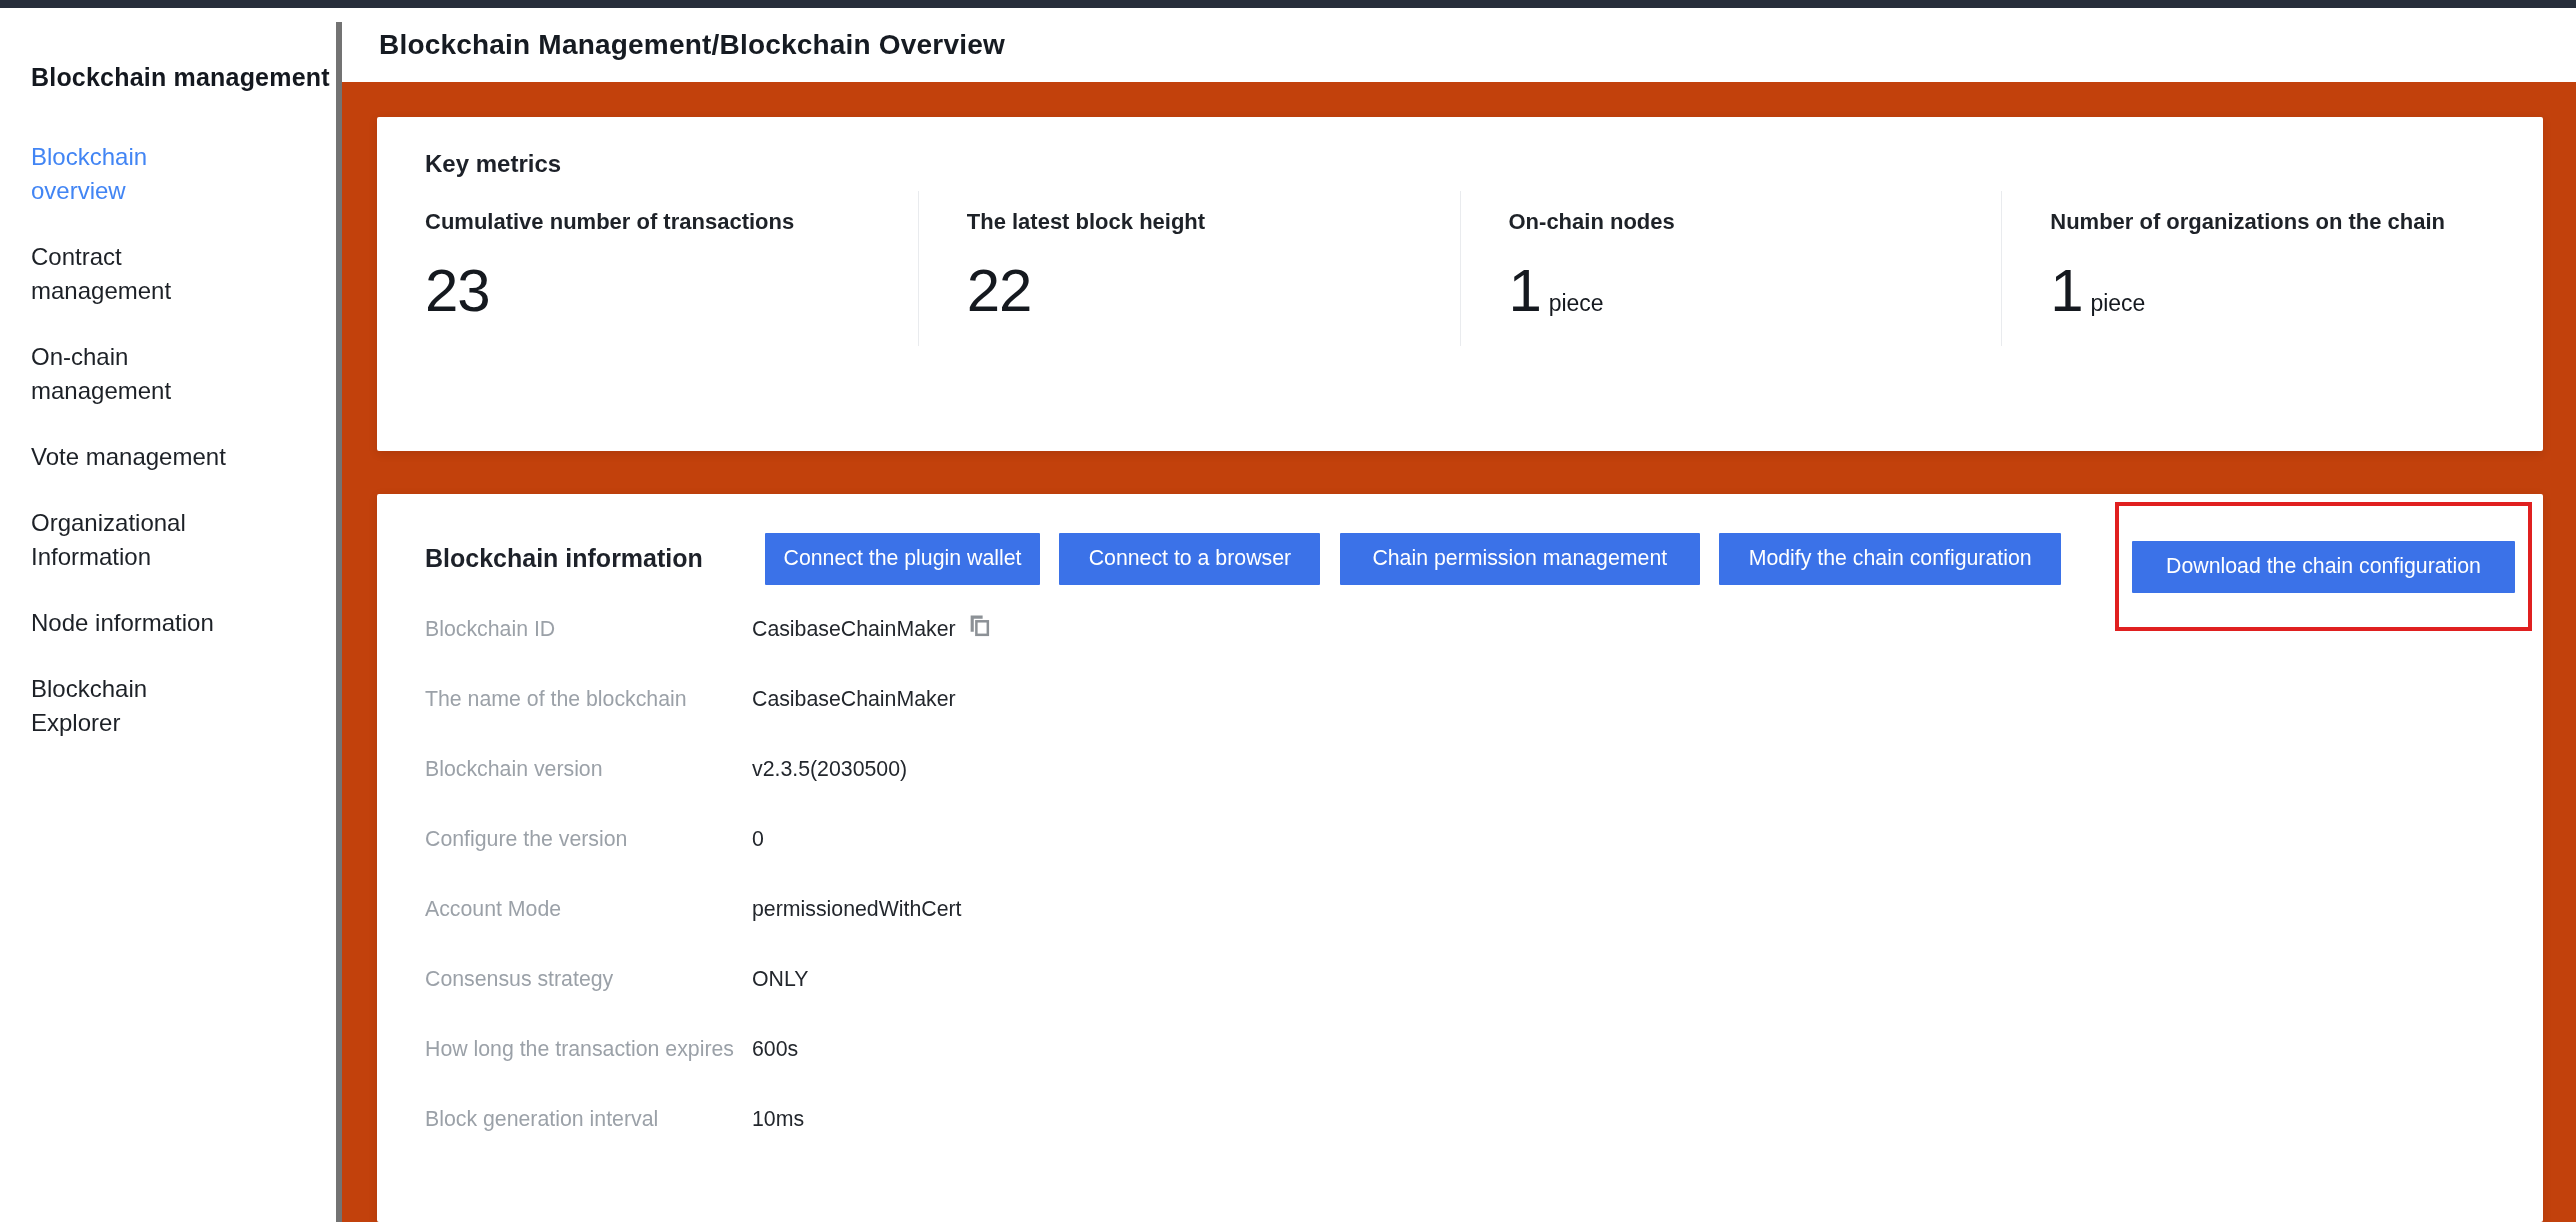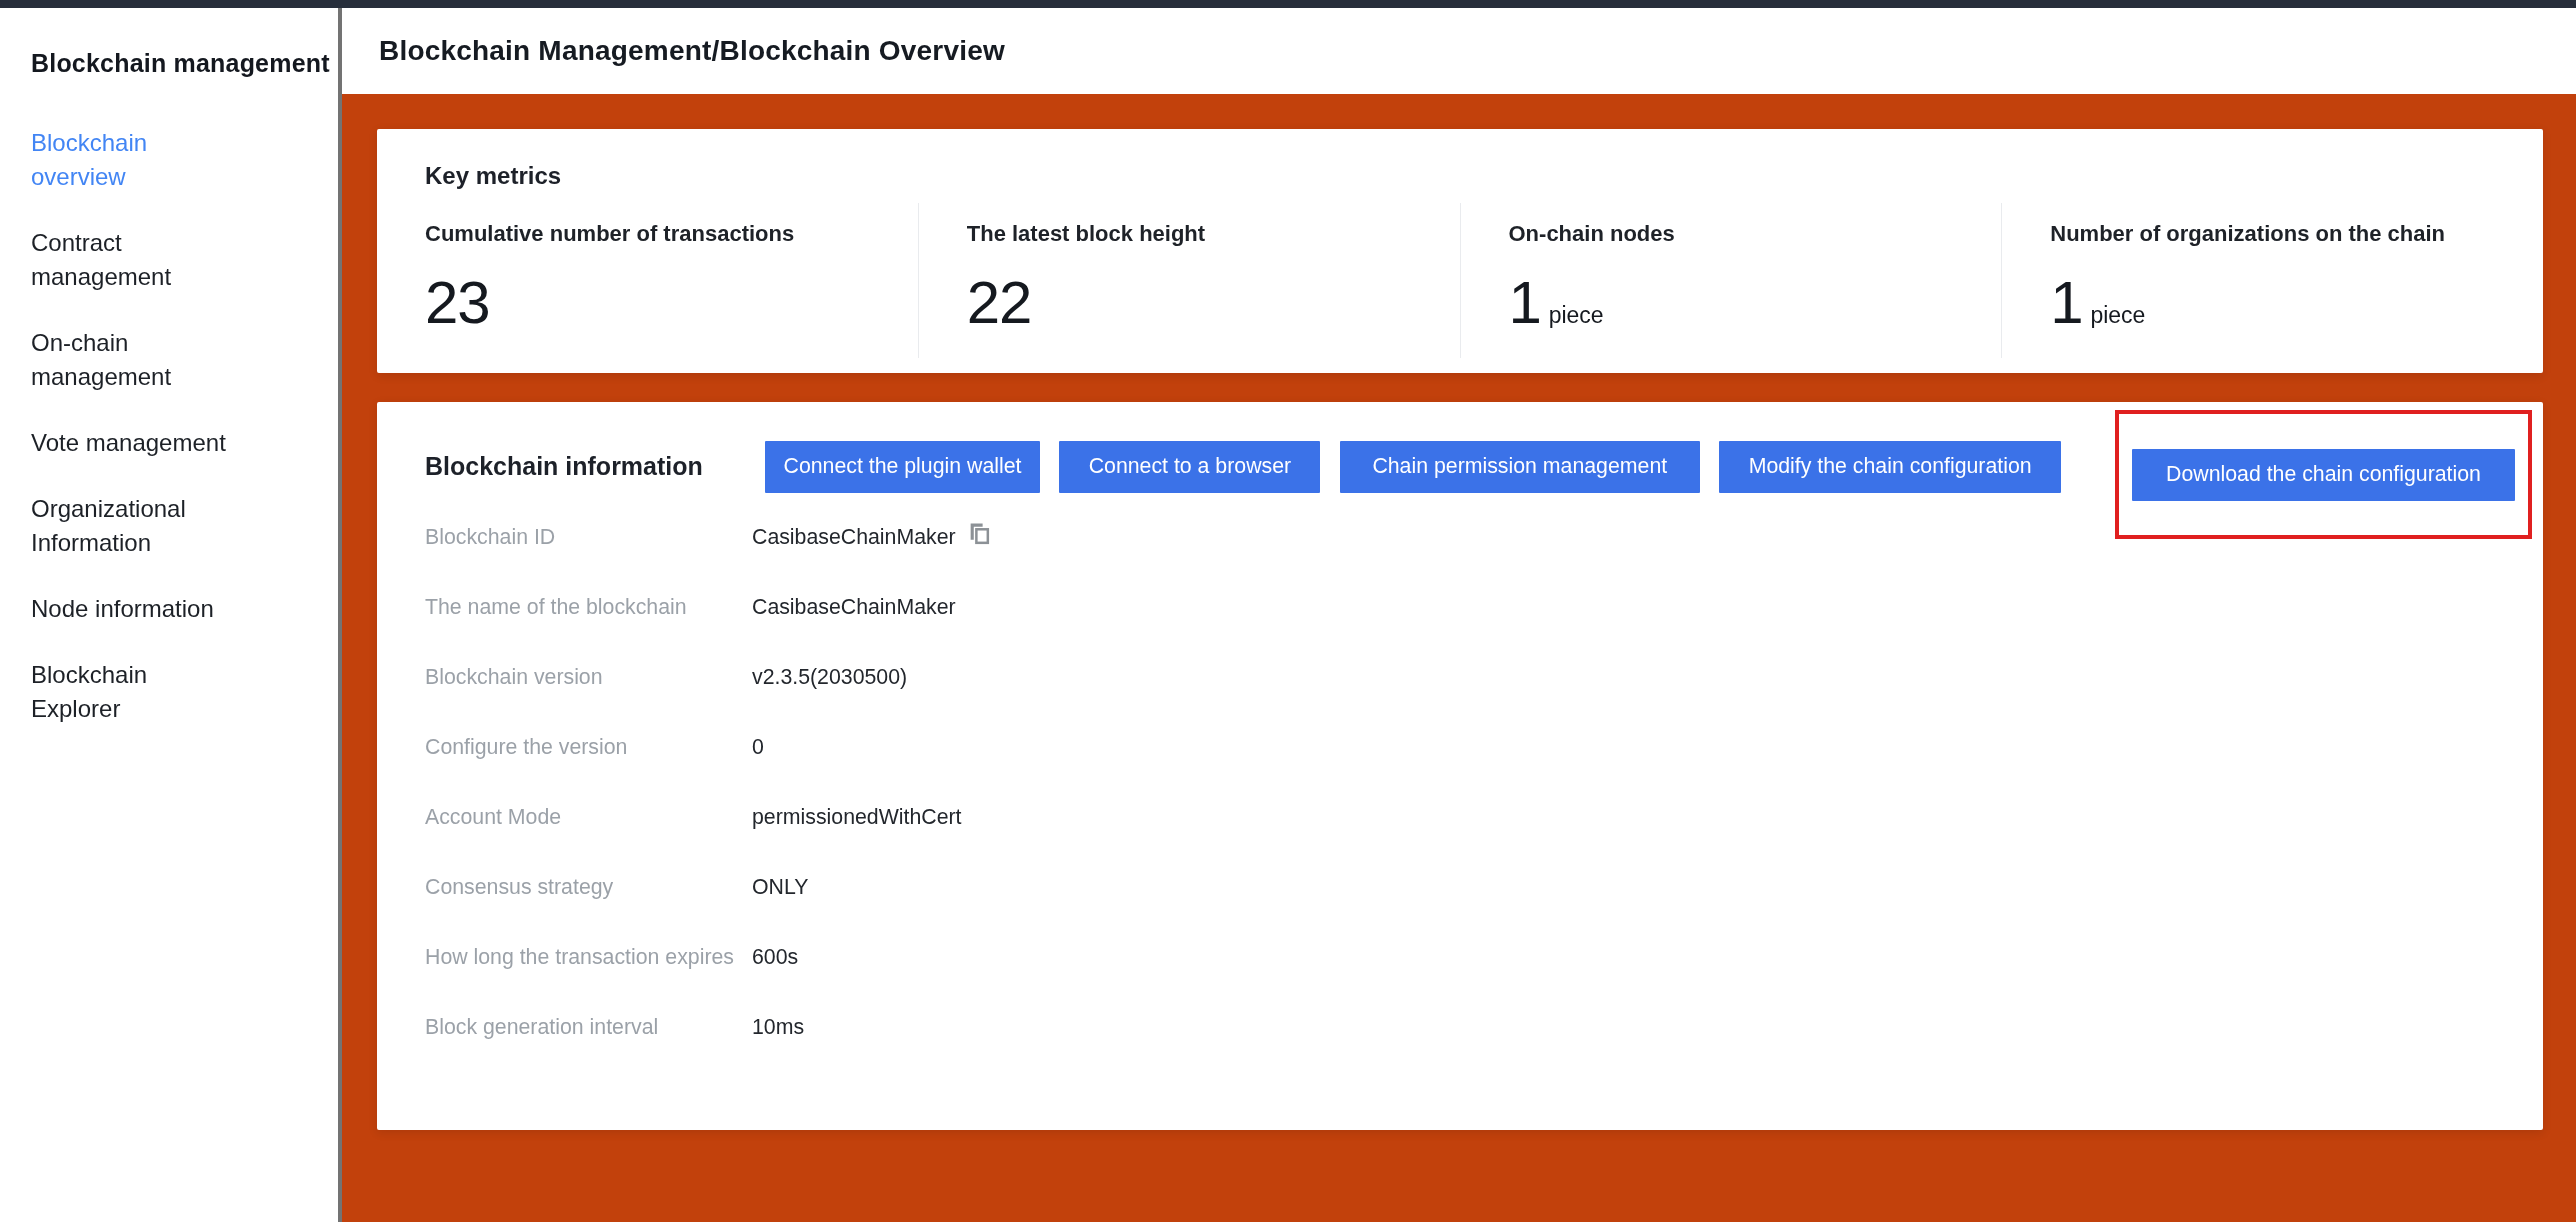--- a/index.html
+++ b/index.html
@@ -5,41 +5,41 @@
   * { margin:0; padding:0; box-sizing:border-box; }
   html,body { width:2576px; height:1222px; overflow:hidden;
     font-family:"Liberation Sans", sans-serif; background:#ffffff; }
 
   .topbar { height:7.8px; width:100%; background:#272e3b; }
 
   .app { display:flex; height:1214px; width:100%; }
 
   
   .sidebar { width:342px; flex:0 0 342px; background:#ffffff;
-    border-right:4px solid #737373; padding:41px 0 0 31px; }
+    border-right:6px solid #737373; padding:41px 0 0 31px;margin-top:14px; }
   .sidebar-title { font-size:25px; font-weight:bold; color:#14181f;
     white-space:nowrap; margin-bottom:48px; letter-spacing:0.2px; }
   .nav-item { width:206px; font-size:24px; color:#1d2127;
     line-height:34px; margin-bottom:32px; cursor:pointer; }
   .nav-item.active { color:#4285f4; }
 
   
   .main { flex:1; display:flex; flex-direction:column; background:#c2410c; }
   .page-header { height:86px; background:#ffffff; display:flex;
     align-items:center; padding-left:37px; }
   .page-title { font-size:28px; font-weight:bold; color:#161b22;
     letter-spacing:0.2px; }
 
   .content { padding:35px 33px 0 35px; }
 
   .card { background:#ffffff; border-radius:1.9px;
     box-shadow:0 2.9px 9.7px rgba(0,0,0,0.10); }
 
   
-  .metrics-card { height:244px; padding-top:33px; margin-bottom:29px; }
+  .metrics-card { height:334px; padding-top:33px; margin-bottom:43px; }
   .metrics-title { font-size:24px; font-weight:bold; color:#1d2129;
     padding-left:48px; margin-bottom:13.6px; }
   .metrics-row { display:flex; height:155px; margin-top:9.7px; }
   .metric { flex:1; padding:17.5px 0 0 48px; }
   .metric + .metric { border-left:1px solid #e9ebee; }
   .metric-label { font-size:22px; font-weight:bold; color:#1e2228;
     margin-bottom:21.3px; }
   .metric-value-row { white-space:nowrap; }
   .metric-value { font-size:60px; font-weight:400; color:#15191f;
     letter-spacing:-1px; }

